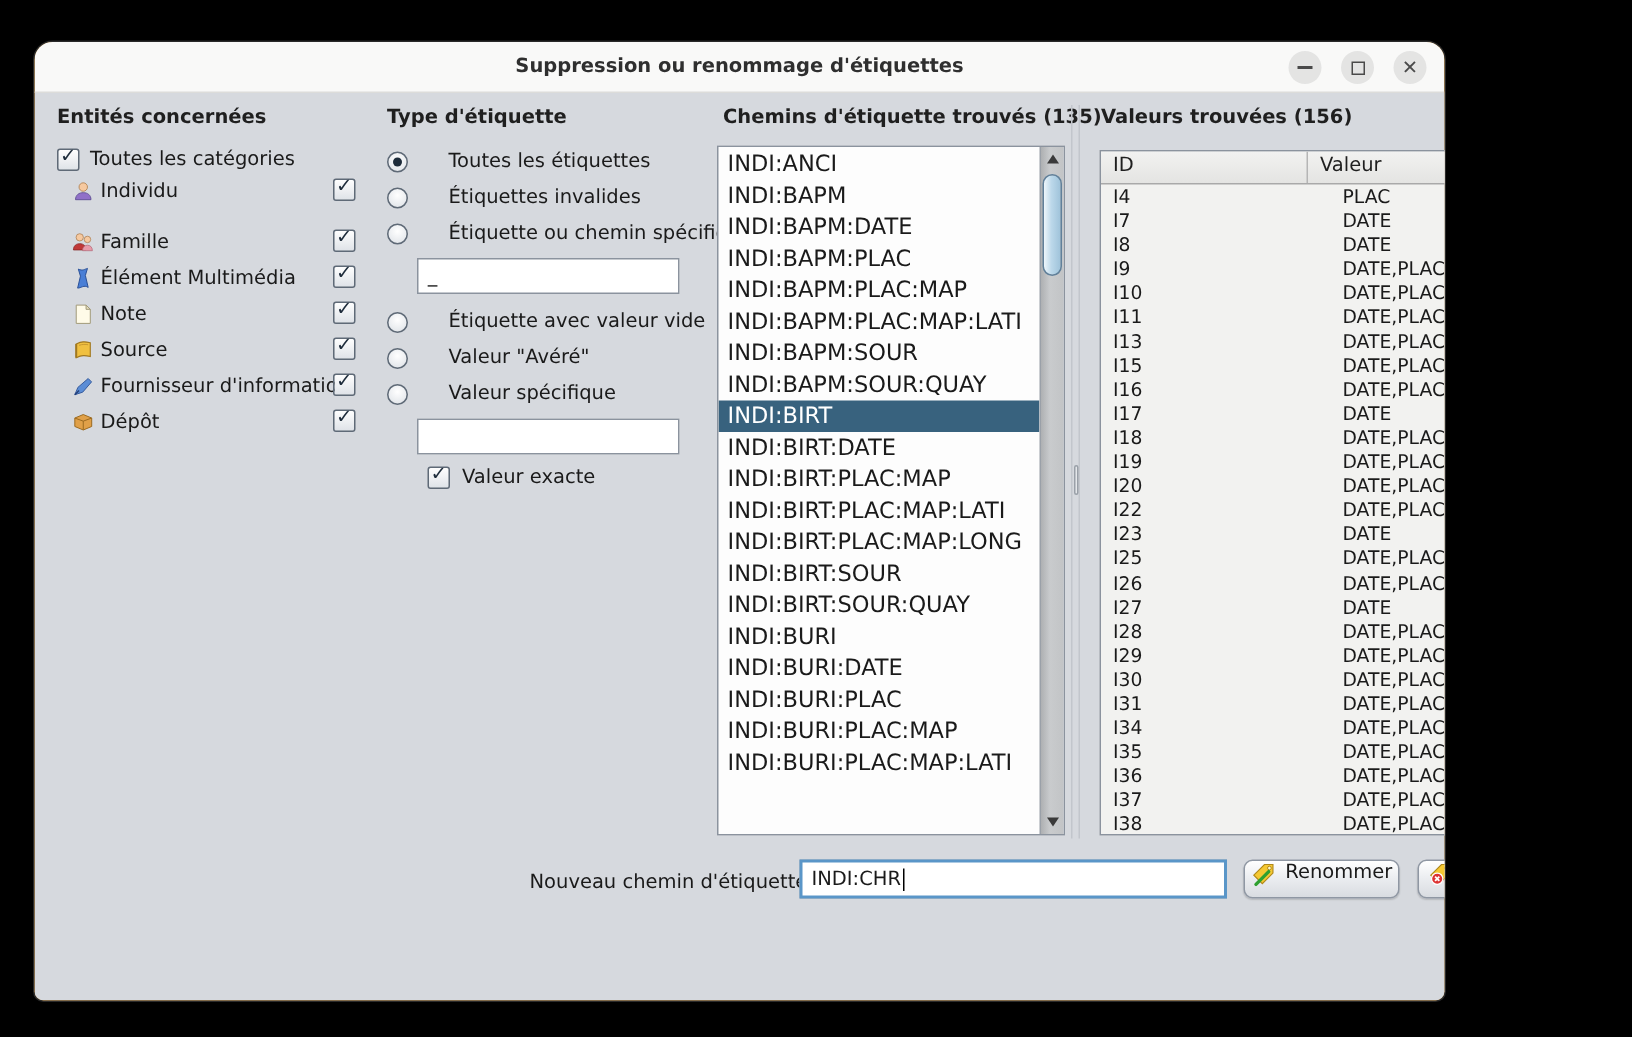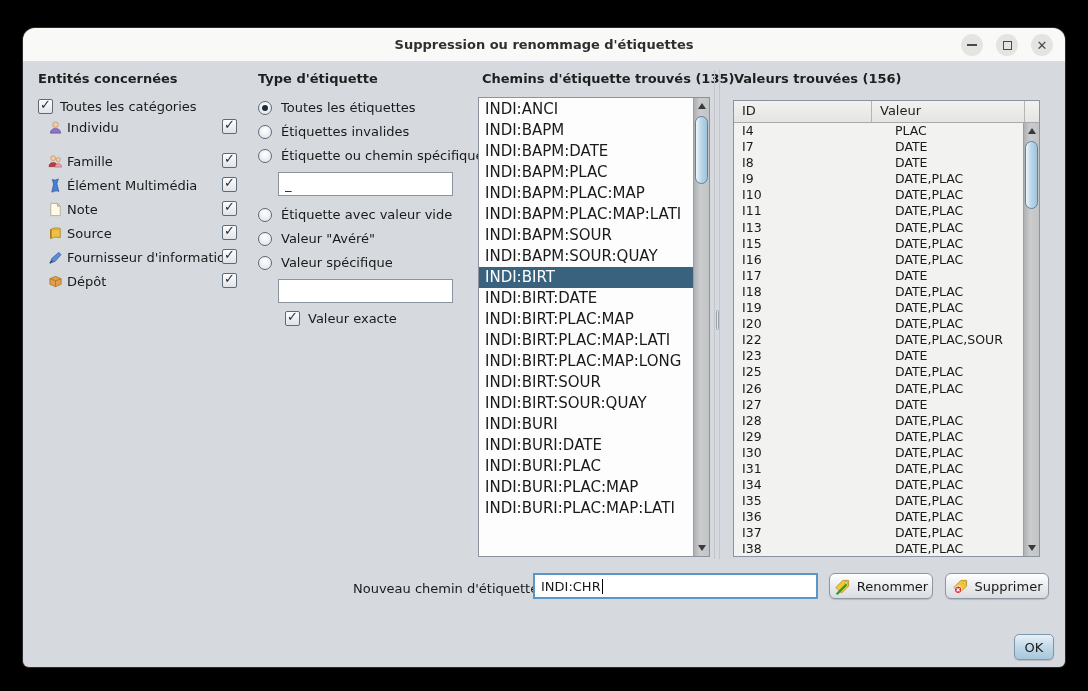--- a/index.html
+++ b/index.html
@@ -1,20 +1,20 @@
 <!DOCTYPE html>
 <html><head>
 <meta charset="utf-8">
 <style>
   * { margin:0; padding:0; box-sizing:border-box; }
   html,body { width:1088px; height:691px; background:#000; overflow:hidden;
     font-family:"DejaVu Sans","Liberation Sans",sans-serif; }
   .stage { position:relative; width:1088px; height:691px; background:#000; }
 
-  .window { position:absolute; left:23px; top:28px; width:1042px; height:639px;
+  .window { position:absolute; left:23px; top:28px; width:940px; height:639px;
     background:#a16207; border-radius:12px 12px 6px 6px; overflow:hidden;
     box-shadow:0 0 0 1px #2a2a2a; }
 
   
   .titlebar { position:relative; height:34px; background:#f9f9f8; border-bottom:1px solid #dcdcda; }
   .title { position:absolute; left:0; right:0; top:0; height:34px; line-height:34px;
     text-align:center; font-size:13px; font-weight:bold; color:#2f2f2f; }
   .controls { position:absolute; right:12px; top:6px; display:flex; gap:13px; }
   .wbtn { width:22px; height:22px; border-radius:50%; background:#e4e4e3;
     display:flex; align-items:center; justify-content:center; cursor:pointer; }
@@ -37,21 +37,21 @@
   
   .allcat { position:absolute; left:15px; top:37px; display:flex; align-items:center; gap:7px;
     font-size:13px; cursor:pointer; }
   .ent-row { position:absolute; left:25px; height:24px; display:flex; align-items:center;
     font-size:13px; cursor:pointer; }
   .ent-row .eicon { width:15px; height:15px; margin-right:4px; flex:none; }
   .ent-row .elab { white-space:nowrap; }
   .ent-row .cb { position:absolute; left:174px; top:4px; }
 
   
-  .radio-row { position:absolute; left:235px; display:flex; align-items:center; gap:9px;
+  .radio-row { position:absolute; left:235px; display:flex; align-items:center; gap:27px;
     font-size:13px; cursor:pointer; white-space:nowrap; }
   .field { position:absolute; border:1px solid #8b939e; background:#fff; font-size:13px;
     font-family:"DejaVu Sans","Liberation Sans",sans-serif; padding:0 6px; color:#111; }
   .exact-row { position:absolute; left:262px; top:249px; display:flex; align-items:center; gap:8px;
     font-size:13px; cursor:pointer; }
 
   
   .listbox { position:absolute; left:455px; top:35px; width:232px; height:460px;
     background:#fdfdfd; border:1px solid #8b939e; overflow:hidden; }
   .list-items { position:absolute; left:0; top:1px; right:16px; bottom:0; overflow:hidden; }
@@ -91,21 +91,21 @@
 
   
   .nplabel { position:absolute; left:330px; top:519px; width:168px; text-align:right;
     font-size:13px; white-space:nowrap; }
   .npinput { position:absolute; left:510px; top:511px; width:285px; height:26px; background:#fff;
     border:1px solid #8b939e; outline:2px solid #5a96c8; outline-offset:-2px;
     font-size:13px; display:flex; align-items:center; padding-left:7px; cursor:text; }
   .caret { width:1px; height:15px; background:#000; margin-left:1px; }
   .btn { position:absolute; height:26px; border:1px solid #8f97a3; border-radius:6px;
     background:linear-gradient(#ffffff,#eceef1 45%,#d9dce1); font-size:13px; color:#1a1a1a;
-    display:flex; align-items:center; justify-content:center; gap:6px; cursor:pointer;
+    display:flex; align-items:flex-start; justify-content:center; gap:6px; cursor:pointer;
     box-shadow:0 1px 1px rgba(0,0,0,0.15); }
   .btn svg { flex:none; }
   .btn-rename { left:806px; top:511px; width:104px; }
   .btn-delete { left:922px; top:511px; width:104px; }
   .btn-ok { left:991px; top:572px; width:40px; height:26px;
     background:linear-gradient(#e7f1f8,#c2d8e8 50%,#a9c7db); border:1px solid #7d98ad; border-radius:5px; }
 </style>
 </head>
 <body>
 

